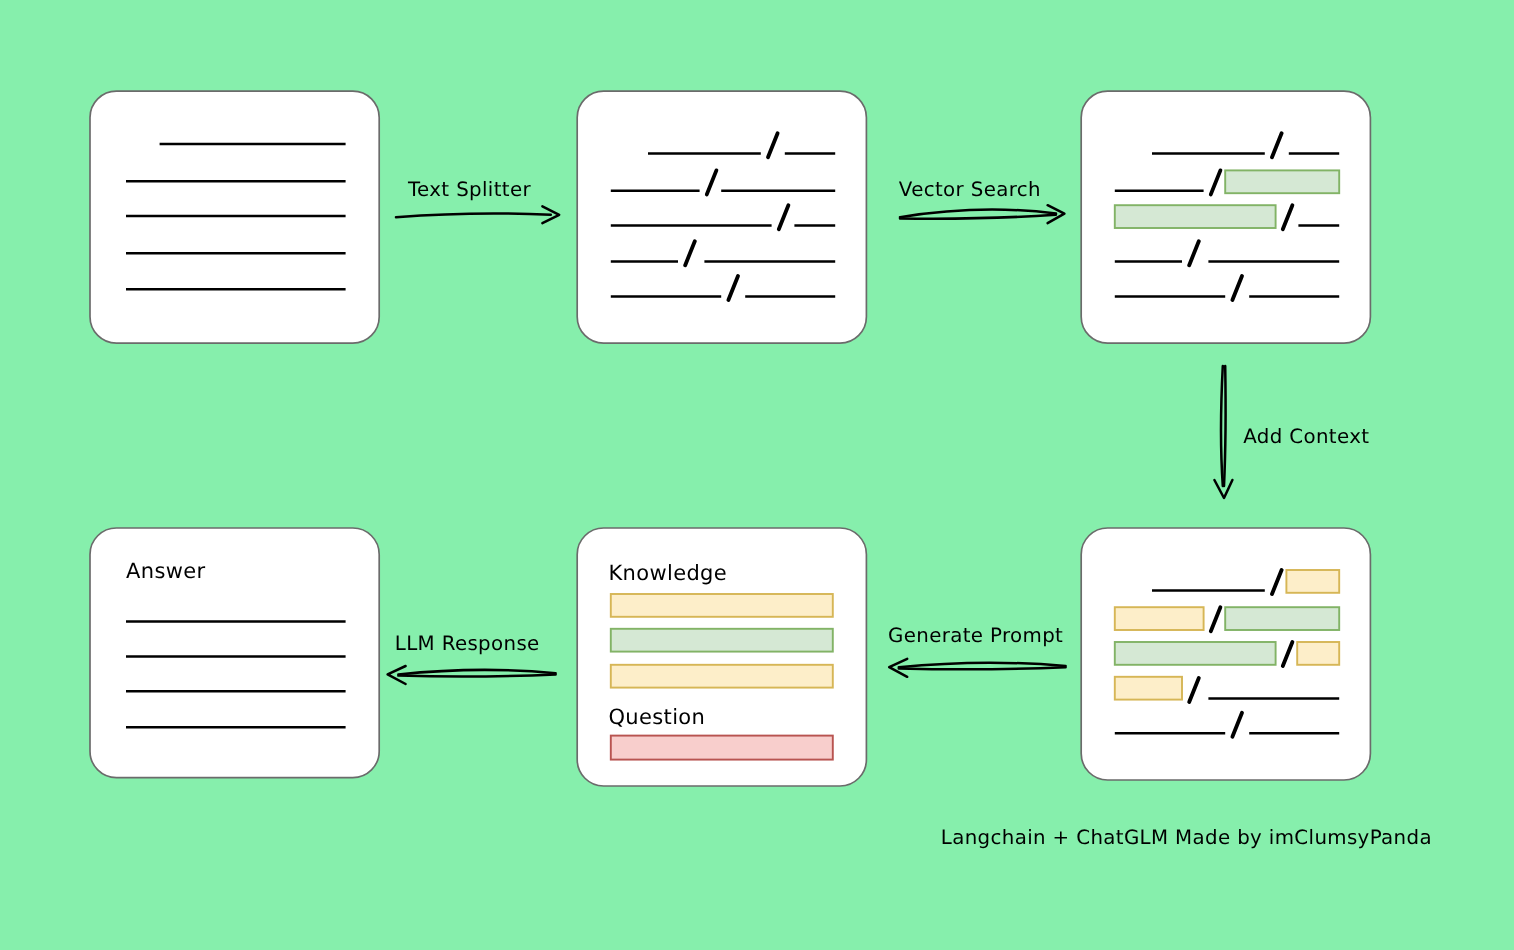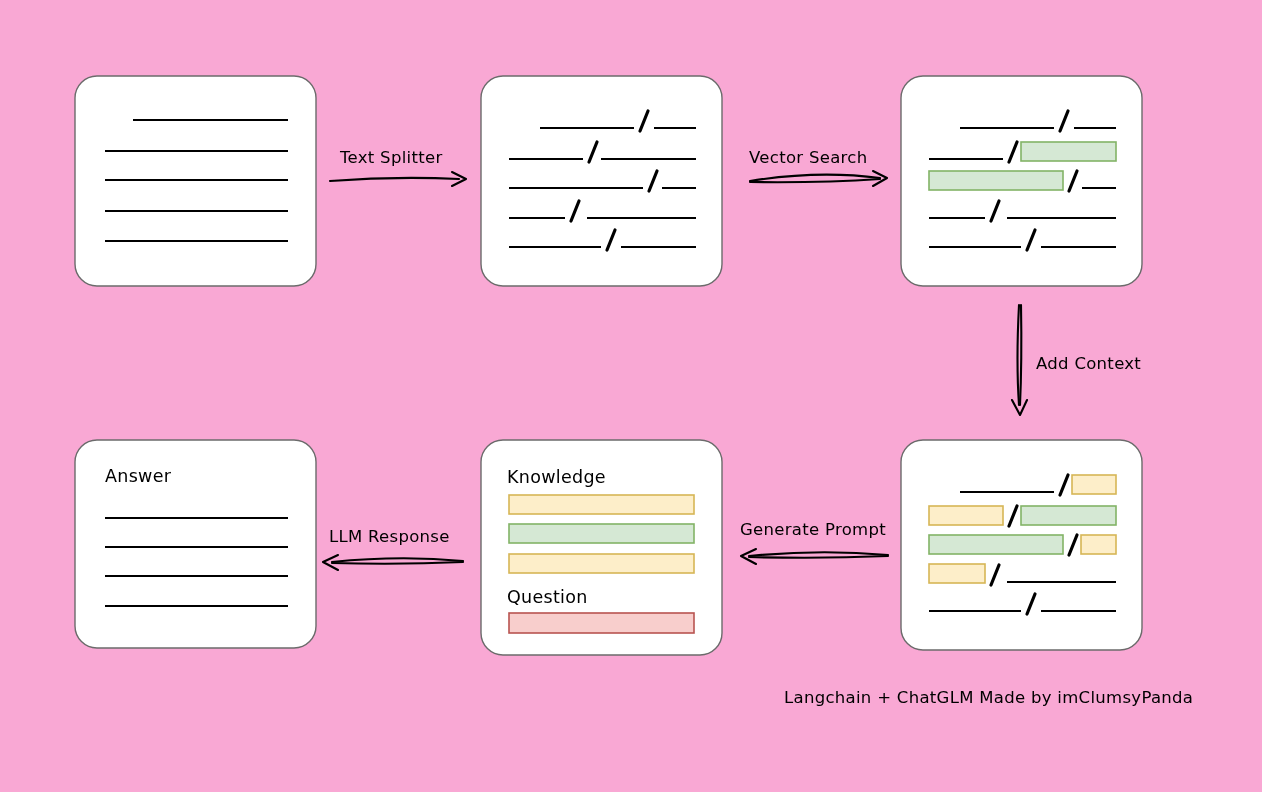--- a/index.html
+++ b/index.html
@@ -7,21 +7,21 @@
     padding: 0;
     background: #ffffff;
   }
   body {
     font-family: "DejaVu Sans", sans-serif;
   }
   #canvas {
     position: relative;
     width: 1262px;
     height: 792px;
-    background: #f9a8d4;
+    background: #86efac;
     overflow: hidden;
   }
   svg#diagram {
     position: absolute;
     left: 0;
     top: 0;
     width: 1262px;
     height: 792px;
   }
   .doc-box {

